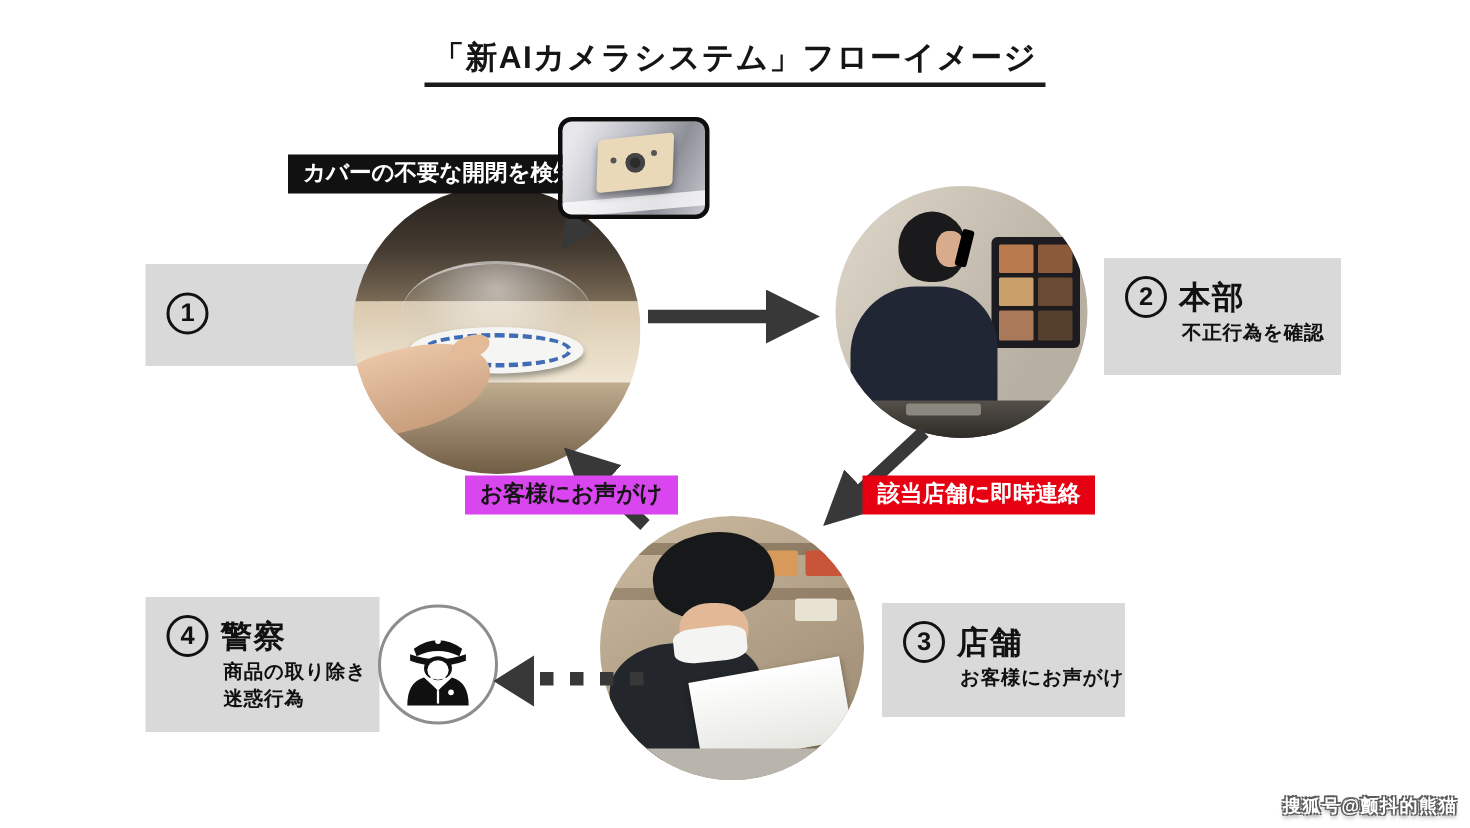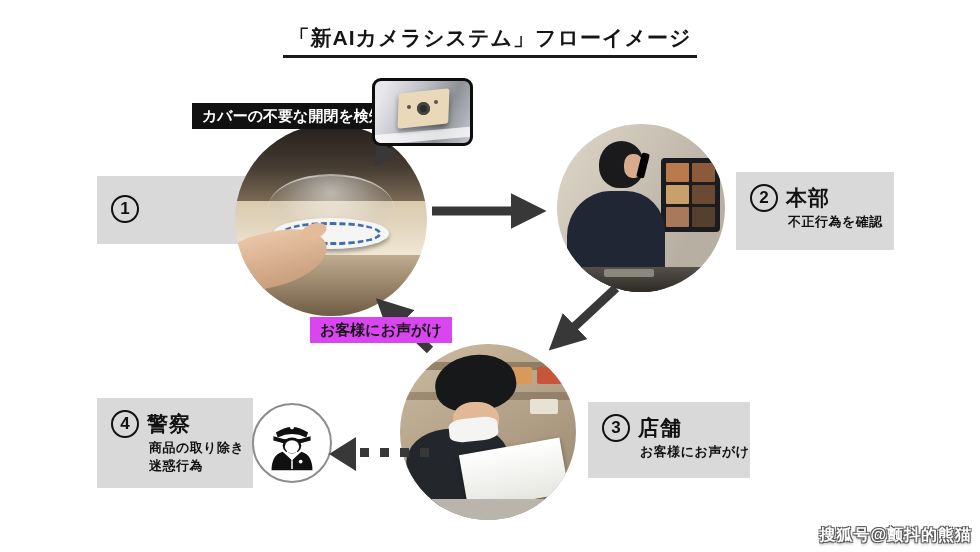--- a/index.html
+++ b/index.html
@@ -117,34 +117,35 @@
   #police-circle { position: absolute; left: 252px; top: 403px; width: 80px; height: 80px;
     background: #ffffff; border: 2px solid #8d8d8d; border-radius: 50%; z-index: 2;
     display: flex; align-items: center; justify-content: center; }
 
   
   #arrow-layer { position: absolute; left: 0; top: 0; width: 980px; height: 552px;
     z-index: 4; pointer-events: none; }
 
   
   #watermark { position: absolute; right: 8px; bottom: 6px; z-index: 9;
-    font-size: 16px; font-weight: bold; color: #ffffff; letter-spacing: 1px;
+    font-size: 12px; font-weight: bold; color: #ffffff; letter-spacing: 1px;
     text-shadow: -1px -1px 0 #5a5a5a, 1px -1px 0 #5a5a5a, -1px 1px 0 #5a5a5a,
                  1px 1px 0 #5a5a5a, 0 2px 3px rgba(0,0,0,0.45); margin-top: 24px; }
 </style>
 </head>
 <body>
 
 <div id="canvas">
 
   <div class="title-wrap">
     <span class="title">「新AIカメラシステム」フローイメージ</span>
   </div>
 
   <div class="callout" id="detect-label">カバーの不要な開閉を検知</div>
+  <div class="callout" id="contact-label">該当店舗に即時連絡</div>
   <div class="callout" id="speak-label">お客様にお声がけ</div>
 
   <div class="step-box" id="box-1">
     <div class="step-head">
       <span class="step-num">1</span>
     </div>
   </div>
 
   <div class="step-box" id="box-2">
     <div class="step-head">

